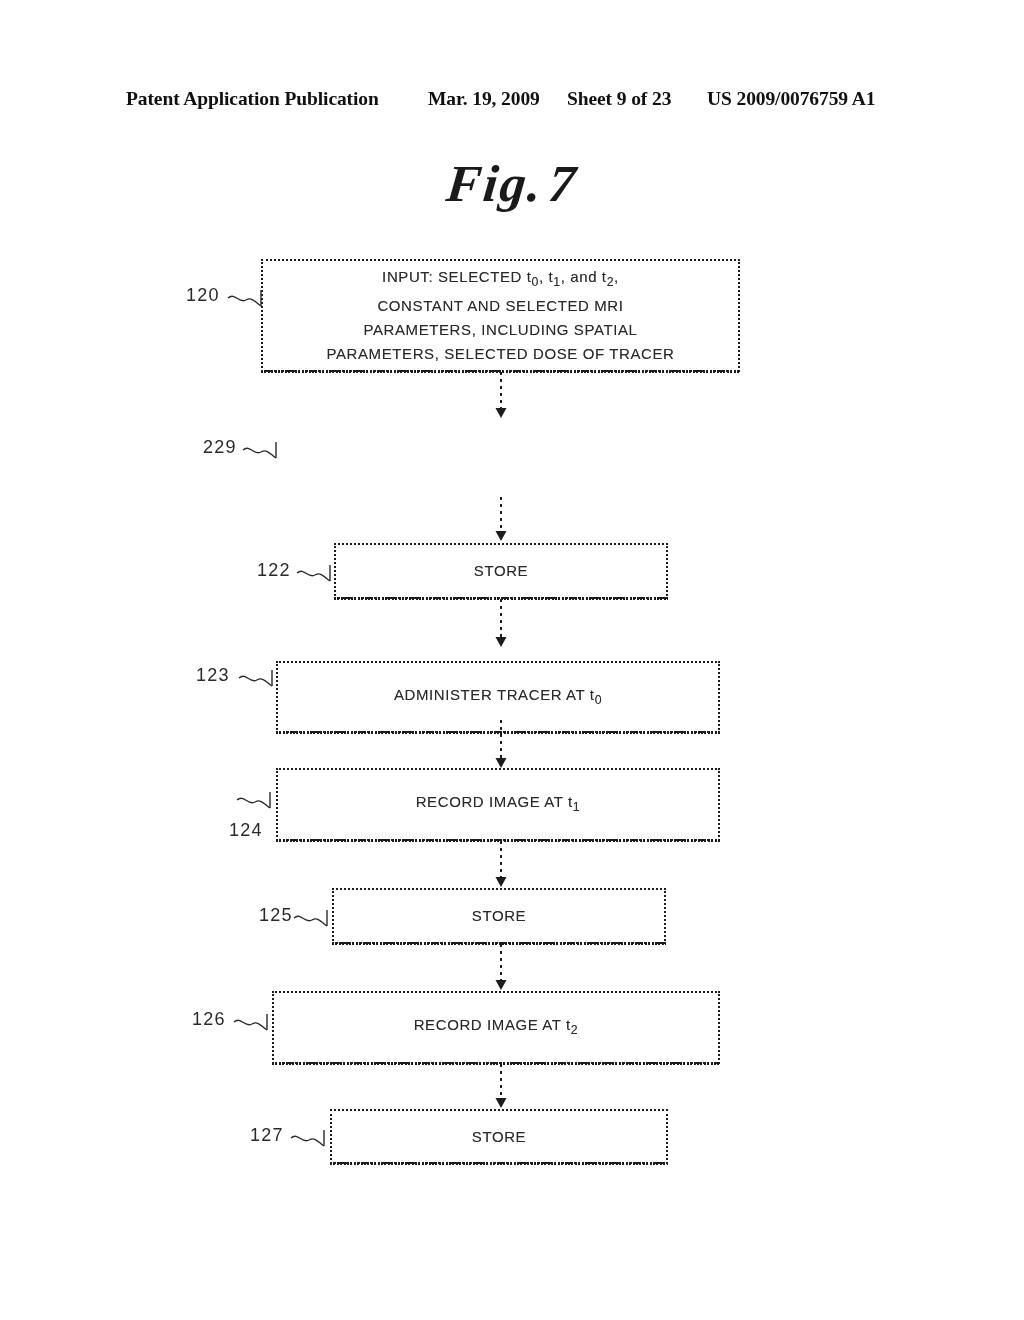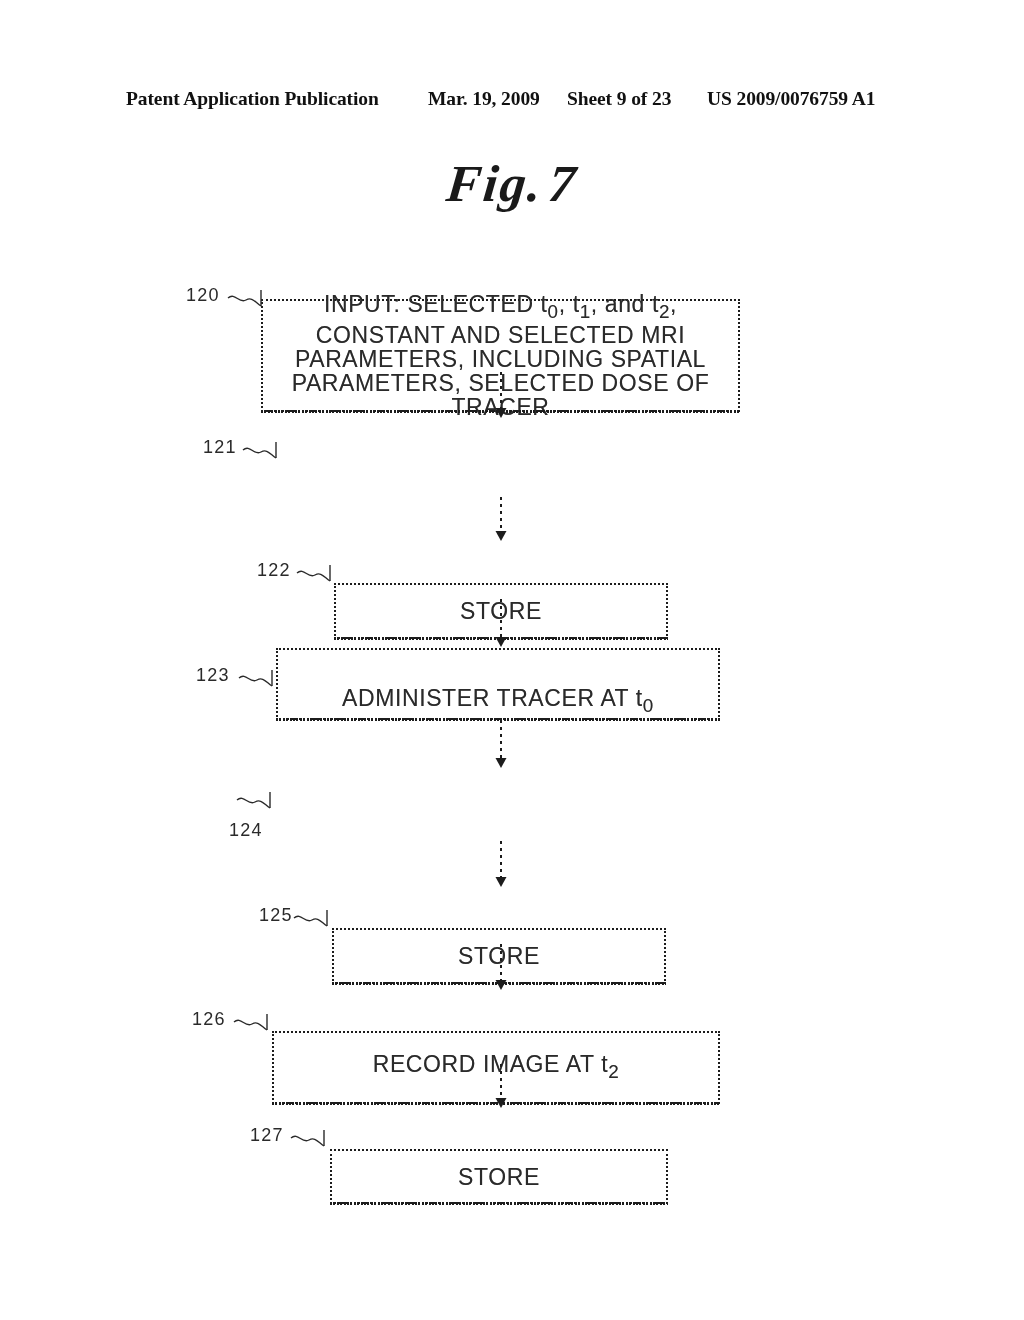--- a/index.html
+++ b/index.html
@@ -63,26 +63,25 @@
     position: absolute;
     box-sizing: border-box;
     border: 2px dotted #1c1c1c;
     background: #ffffff;
     display: flex;
     align-items: center;
     justify-content: center;
     text-align: center;
     color: #2a2a2a;
     font-family: "Liberation Sans", sans-serif;
-    font-size: 23px;
+    font-size: 15px;
     letter-spacing: 0.6px;
     line-height: 24px;
     
     text-shadow: 0 0 0.6px rgba(0,0,0,0.35);
-    margin-top: 40px;
   }
   .box .box-text { padding: 0 8px; }
   .box .box-text sub { font-size: 0.82em; }
 
   .box.heavy-bottom::after {
     content: "";
     position: absolute;
     left: -2px;
     right: -2px;
     bottom: -3px;
@@ -147,21 +146,21 @@
     </svg>
   </div>
 
   <div class="arrow" style="left:494px; top:372px;">
     <svg width="14" height="48" viewBox="0 0 14 48">
       <path d="M7,0 L7,38" stroke="#1c1c1c" stroke-width="2" stroke-dasharray="3,4" fill="none"></path>
       <path d="M1.5,36 L7,46 L12.5,36 Z" fill="#1c1c1c"></path>
     </svg>
   </div>
 
-  <div class="ref" style="left:203px; top:437px;">121</div>
+  <div class="ref" style="left:203px; top:437px;">229</div>
   <div class="leader" style="left:243px; top:440px;">
     <svg width="40" height="24" viewBox="0 0 40 24">
       <path d="M0,10 C7,4 11,16 18,12 C24,8.5 27,14 33,18" fill="none" stroke="#2a2a2a" stroke-width="1.4"></path>
       <path d="M33,18 L33,2" fill="none" stroke="#2a2a2a" stroke-width="1.4"></path>
     </svg>
   </div>
 
   <div class="arrow" style="left:494px; top:497px;">
     <svg width="14" height="48" viewBox="0 0 14 48">
       <path d="M7,0 L7,36" stroke="#1c1c1c" stroke-width="2" stroke-dasharray="3,4" fill="none"></path>
@@ -180,40 +179,45 @@
     </svg>
   </div>
 
   <div class="arrow" style="left:494px; top:599px;">
     <svg width="14" height="52" viewBox="0 0 14 52">
       <path d="M7,0 L7,40" stroke="#1c1c1c" stroke-width="2" stroke-dasharray="3,4" fill="none"></path>
       <path d="M1.5,38 L7,48 L12.5,38 Z" fill="#1c1c1c"></path>
     </svg>
   </div>
 
-  <div class="box heavy-bottom" style="left:276px; top:608px; width:444px; height:72px;align-items:flex-end;">
+  <div class="box heavy-bottom" style="left:276px; top:661px; width:444px; height:72px;">
     <div class="box-text">
       <span>ADMINISTER TRACER AT t</span><sub>0</sub>
     </div>
   </div>
   <div class="ref" style="left:196px; top:665px;">123</div>
   <div class="leader" style="left:239px; top:668px;">
     <svg width="40" height="24" viewBox="0 0 40 24">
       <path d="M0,10 C7,4 11,16 18,12 C24,8.5 27,14 33,18" fill="none" stroke="#2a2a2a" stroke-width="1.4"></path>
       <path d="M33,18 L33,2" fill="none" stroke="#2a2a2a" stroke-width="1.4"></path>
     </svg>
   </div>
 
   <div class="arrow" style="left:494px; top:720px;">
     <svg width="14" height="52" viewBox="0 0 14 52">
       <path d="M7,0 L7,40" stroke="#1c1c1c" stroke-width="2" stroke-dasharray="3,4" fill="none"></path>
       <path d="M1.5,38 L7,48 L12.5,38 Z" fill="#1c1c1c"></path>
     </svg>
   </div>
 
+  <div class="box heavy-bottom" style="left:276px; top:768px; width:444px; height:73px;">
+    <div class="box-text">
+      <span>RECORD IMAGE AT t</span><sub>1</sub>
+    </div>
+  </div>
   <div class="ref" style="left:193px; top:820px;margin-left:36px;">124</div>
   <div class="leader" style="left:237px; top:790px;">
     <svg width="40" height="24" viewBox="0 0 40 24">
       <path d="M0,10 C7,4 11,16 18,12 C24,8.5 27,14 33,18" fill="none" stroke="#2a2a2a" stroke-width="1.4"></path>
       <path d="M33,18 L33,2" fill="none" stroke="#2a2a2a" stroke-width="1.4"></path>
     </svg>
   </div>
 
   <div class="arrow" style="left:494px; top:841px;">
     <svg width="14" height="50" viewBox="0 0 14 50">

